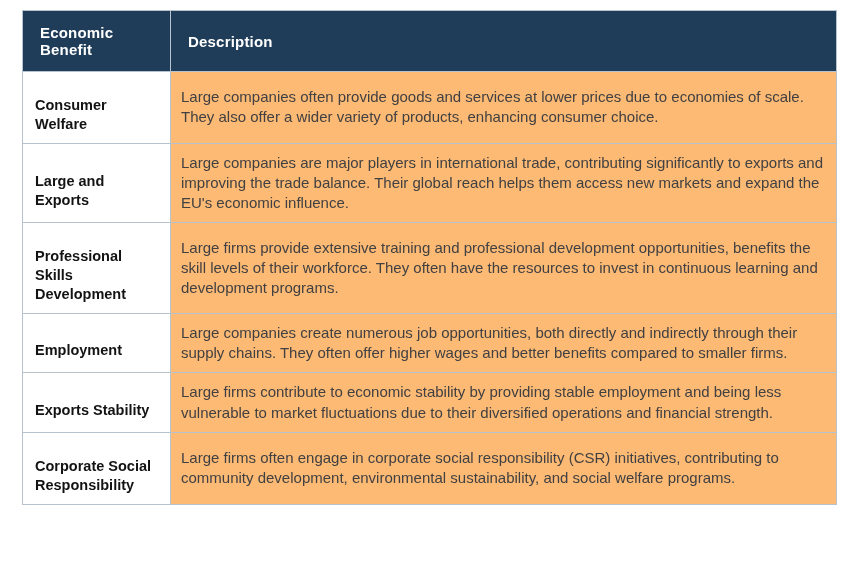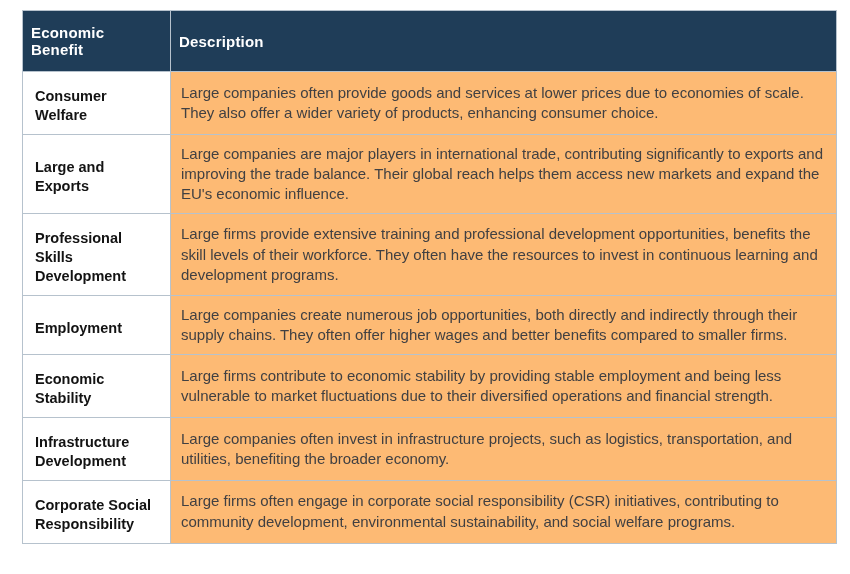--- a/index.html
+++ b/index.html
@@ -31,30 +31,30 @@
     border: 1.5px solid #b6c2cd;
     vertical-align: middle;
     text-align: left;
   }
 
   thead th {
     background: #1f3d58;
     color: #ffffff;
     font-size: 15px;
     font-weight: 700;
-    padding: 13px 10px 13px 8px;
+    padding: 13px 10px 13px 17px;
     letter-spacing: 0.2px;
   }
 
   tbody th.benefit {
     color: #131313;
     font-size: 14.5px;
     font-weight: 700;
     line-height: 1.3;
-    padding: 15px 8px 9px 12px;
+    padding: 24px 8px 9px 12px;
     vertical-align: middle;
     background: #ffffff;
   }
 
   tbody td.desc {
     color: #414042;
     font-size: 15px;
     font-weight: 400;
     line-height: 1.35;
     padding: 9px 12px 9px 10px;
@@ -88,26 +88,22 @@
       </tr>
       <tr>
         <th class="benefit">Professional Skills Development</th>
         <td class="desc">Large firms provide extensive training and professional development opportunities, benefits the skill levels of their workforce. They often have the resources to invest in continuous learning and development programs.</td>
       </tr>
       <tr>
         <th class="benefit">Employment</th>
         <td class="desc">Large companies create numerous job opportunities, both directly and indirectly through their supply chains. They often offer higher wages and better benefits compared to smaller firms.</td>
       </tr>
       <tr>
-        <th class="benefit">Economic Stability</th>
+        <th class="benefit">Exports Stability</th>
         <td class="desc">Large firms contribute to economic stability by providing stable employment and being less vulnerable to market fluctuations due to their diversified operations and financial strength.</td>
-      </tr>
-      <tr>
-        <th class="benefit">Infrastructure Development</th>
-        <td class="desc">Large companies often invest in infrastructure projects, such as logistics, transportation, and utilities, benefiting the broader economy.</td>
       </tr>
       <tr>
         <th class="benefit">Corporate Social Responsibility</th>
         <td class="desc">Large firms often engage in corporate social responsibility (CSR) initiatives, contributing to community development, environmental sustainability, and social welfare programs.</td>
       </tr>
     </tbody>
   </table>
 </div>
 
 </body></html>

